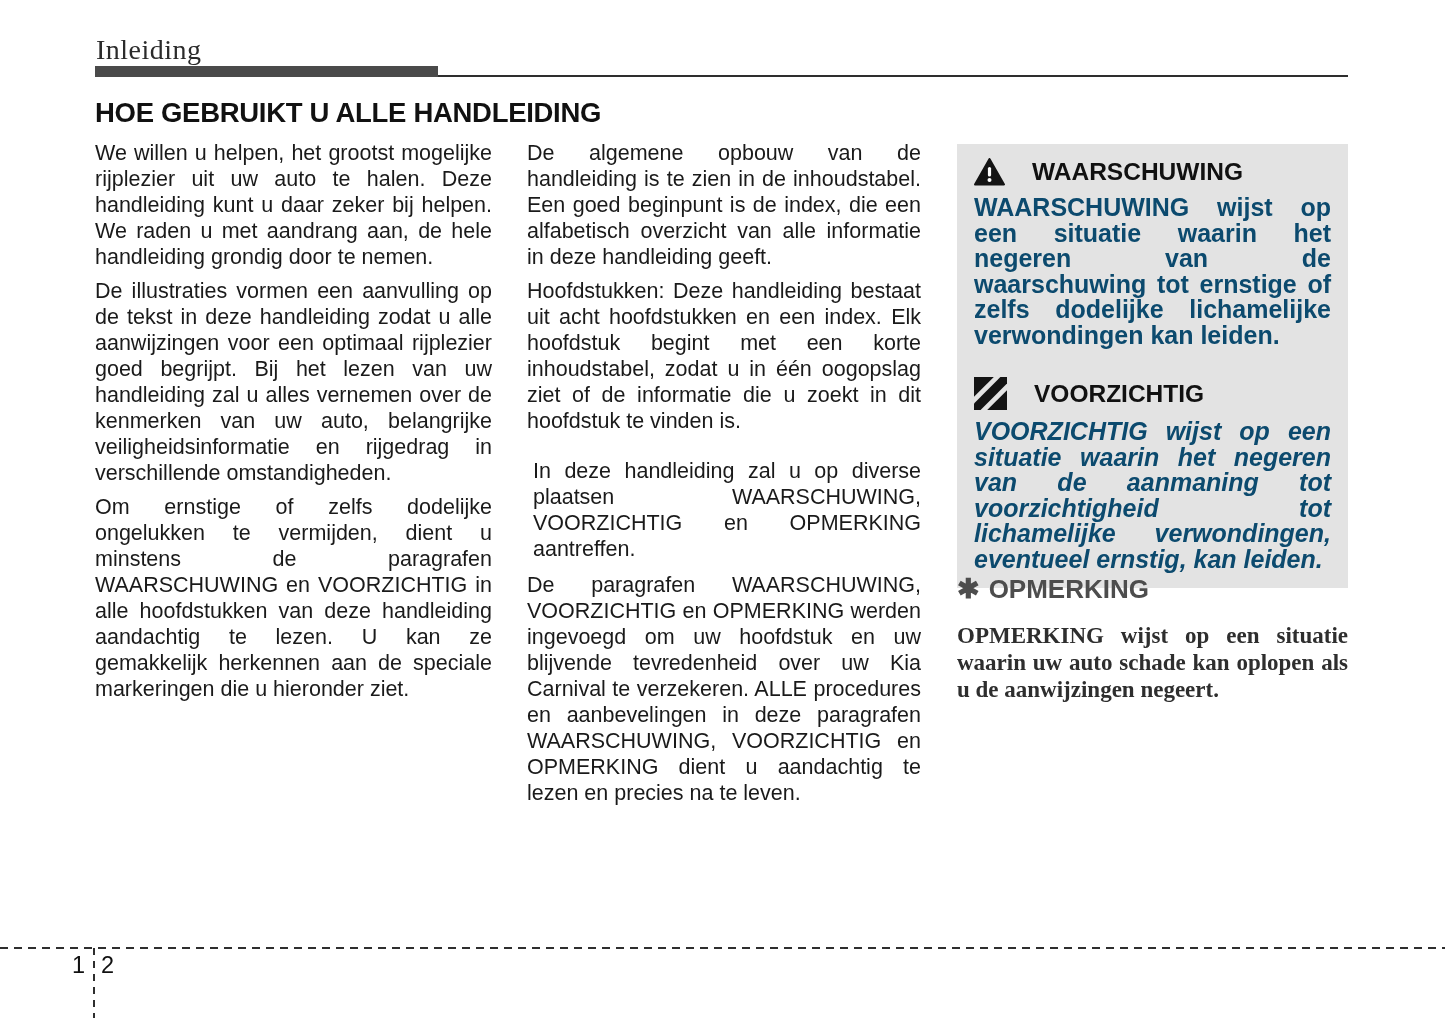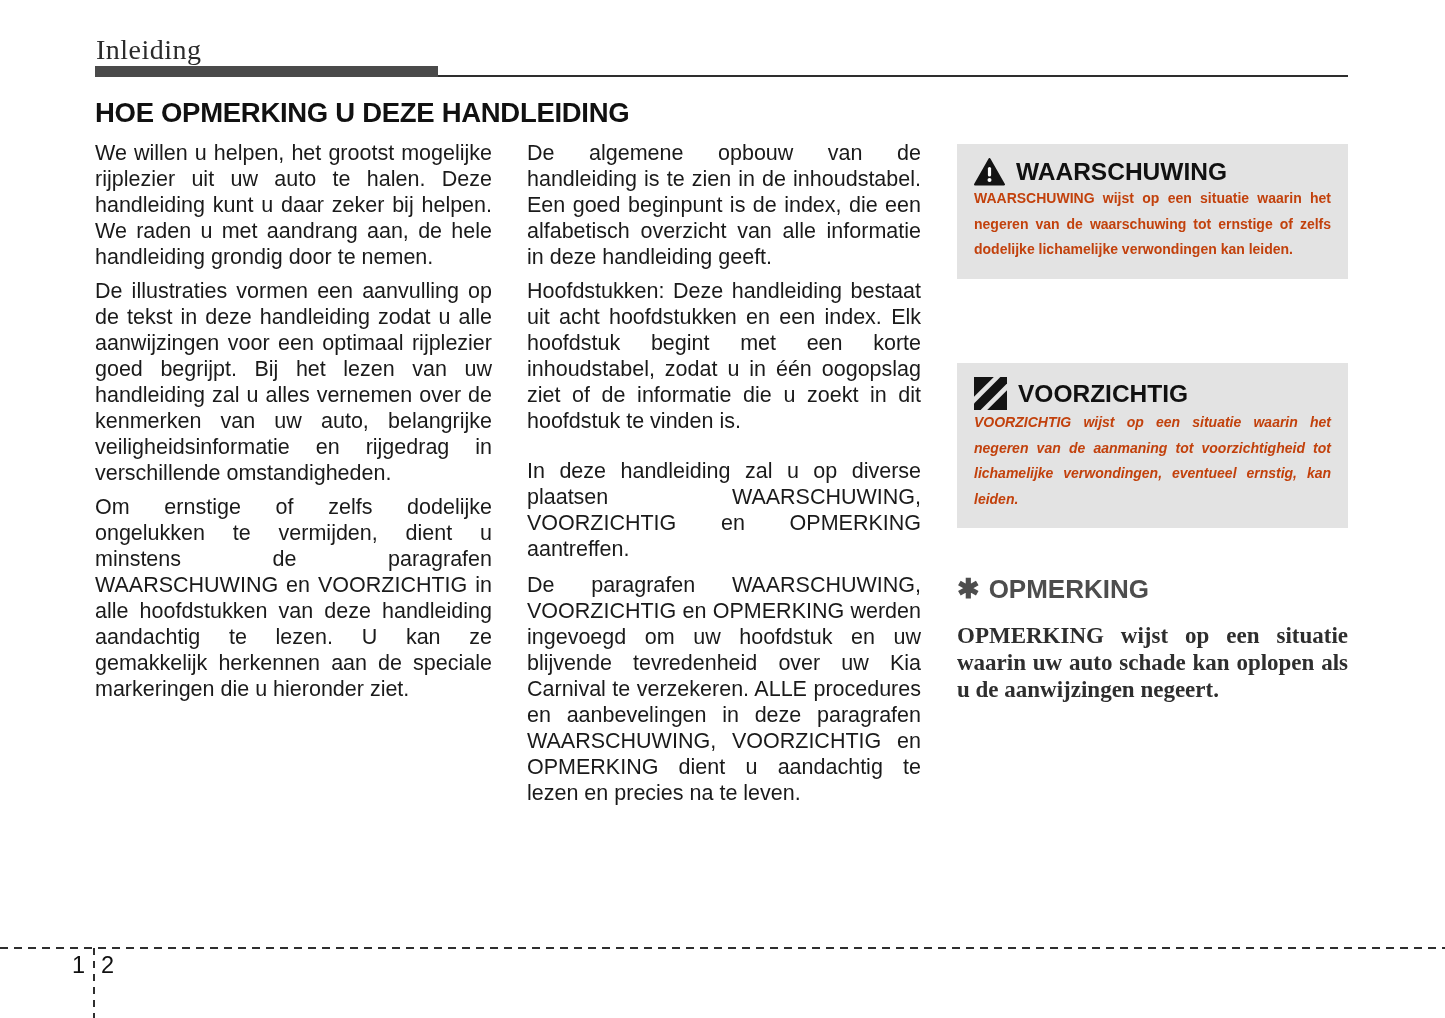--- a/index.html
+++ b/index.html
@@ -63,21 +63,21 @@
     font-size: 21.5px;
     line-height: 26px;
     text-align: justify;
     color: #1a1a1a;
   }
   .col p { margin: 0; }
   #col1 { left: 95px;  width: 397px; }
   #col2 { left: 527px; width: 394px; }
   #col1 p + p { margin-top: 8px; }
   #col2 .p2 { margin-top: 8px; }
-  #col2 .p3 { margin-top: 24px; }
+  #col2 .p3 { margin-top: 24px; margin-left: 6px; }
   #col2 .p4 { margin-top: 10px; }
 
   
   #col3 {
     position: absolute;
     left: 957px;
     top: 144px;
     width: 391px;
   }
   .callout {
@@ -86,32 +86,32 @@
     width: 391px;
     background: #e3e3e3;
     box-sizing: border-box;
     padding: 14px 17px 16px 17px;
   }
   .callout.warning { top: 0px; }
   .callout.caution { top: 219px; }
   .callout-title-row {
     display: flex;
     align-items: center;
-    gap: 11px;
+    gap: 27px;
     font-size: 24.5px;
     font-weight: bold;
     color: #111;
   }
   .callout-body {
-    margin-top: 0;
-    font-size: 14px;
+    margin-top: 9px;
+    font-size: 25px;
     font-weight: bold;
     line-height: 25.5px;
     text-align: justify;
-    color: #c2410c;
+    color: #0c4a6e;
   }
   .caution .callout-body { font-style: italic; }
   .icon-svg { display: block; flex: 0 0 auto; }
 
   .note-section {
     position: absolute;
     left: 0;
     top: 430px;
     width: 391px;
   }
@@ -167,21 +167,21 @@
 </style>
 </head>
 <body>
 
 <div class="page">
 
   <div class="chapter-header">Inleiding</div>
   <div class="header-bar"></div>
   <div class="header-line"></div>
 
-  <div class="section-title">HOE OPMERKING U DEZE HANDLEIDING</div>
+  <div class="section-title">HOE GEBRUIKT U ALLE HANDLEIDING</div>
 
   <div class="col" id="col1">
     <p>We willen u helpen, het grootst mogelijke rijplezier uit uw auto te halen. Deze handleiding kunt u daar zeker bij helpen. We raden u met aandrang aan, de hele handleiding grondig door te nemen.</p>
     <p>De illustraties vormen een aanvulling op de tekst in deze handleiding zodat u alle aanwijzingen voor een optimaal rijplezier goed begrijpt. Bij het lezen van uw handleiding zal u alles vernemen over de kenmerken van uw auto, belangrijke veiligheidsinformatie en rijgedrag in verschillende omstandigheden.</p>
     <p>Om ernstige of zelfs dodelijke ongelukken te vermijden, dient u minstens de paragrafen WAARSCHUWING en VOORZICHTIG in alle hoofdstukken van deze handleiding aandachtig te lezen. U kan ze gemakkelijk herkennen aan de speciale markeringen die u hieronder ziet.</p>
   </div>
 
   <div class="col" id="col2">
     <p class="p1">De algemene opbouw van de handleiding is te zien in de inhoudstabel. Een goed beginpunt is de index, die een alfabetisch overzicht van alle informatie in deze handleiding geeft.</p>
     <p class="p2">Hoofdstukken: Deze handleiding bestaat uit acht hoofdstukken en een index. Elk hoofdstuk begint met een korte inhoudstabel, zodat u in één oogopslag ziet of de informatie die u zoekt in dit hoofdstuk te vinden is.</p>

